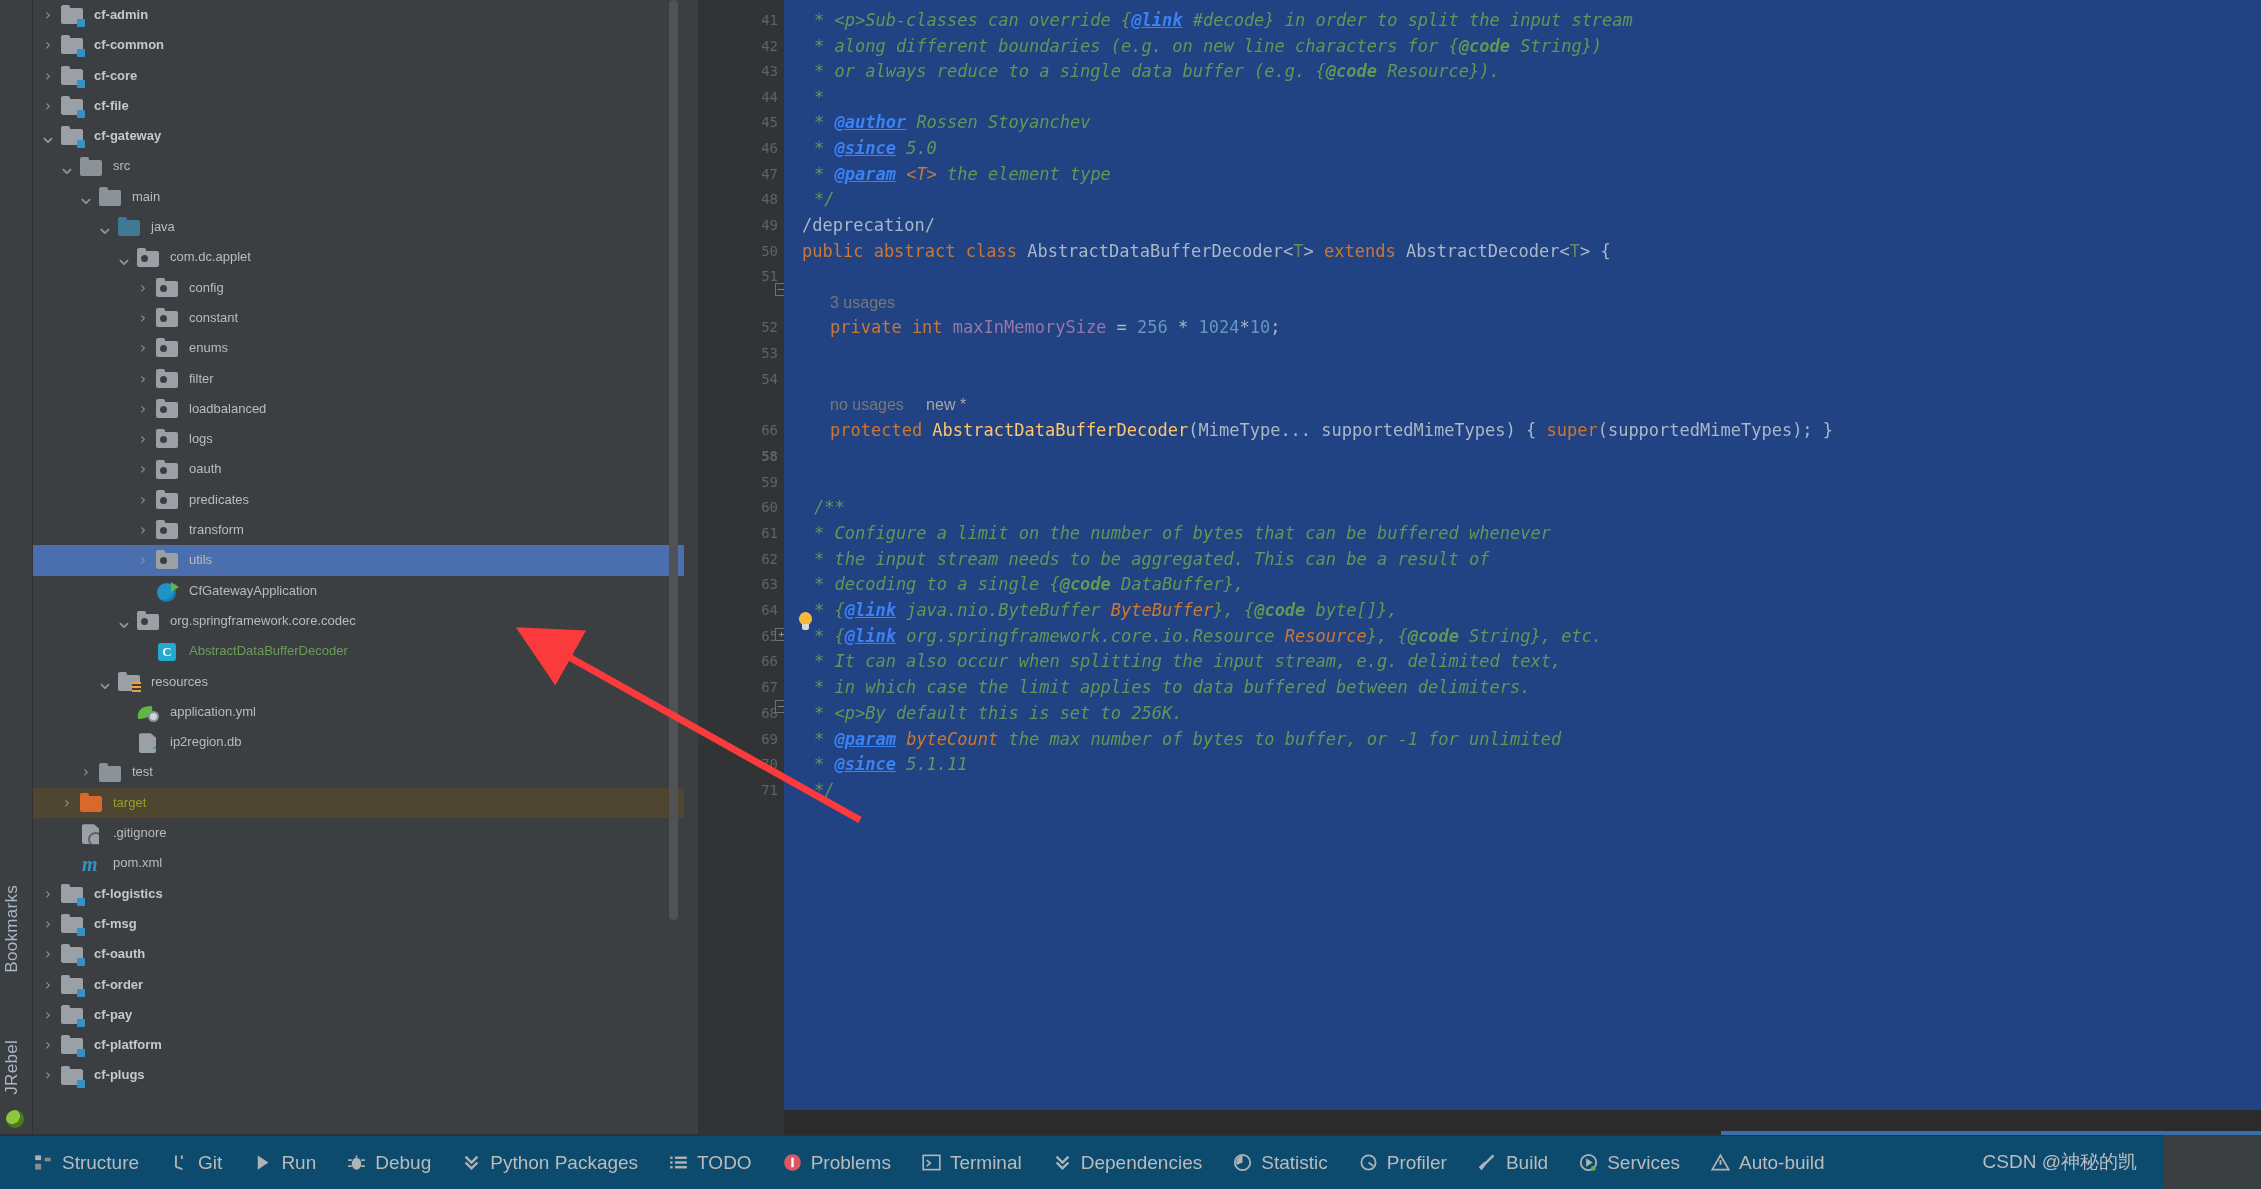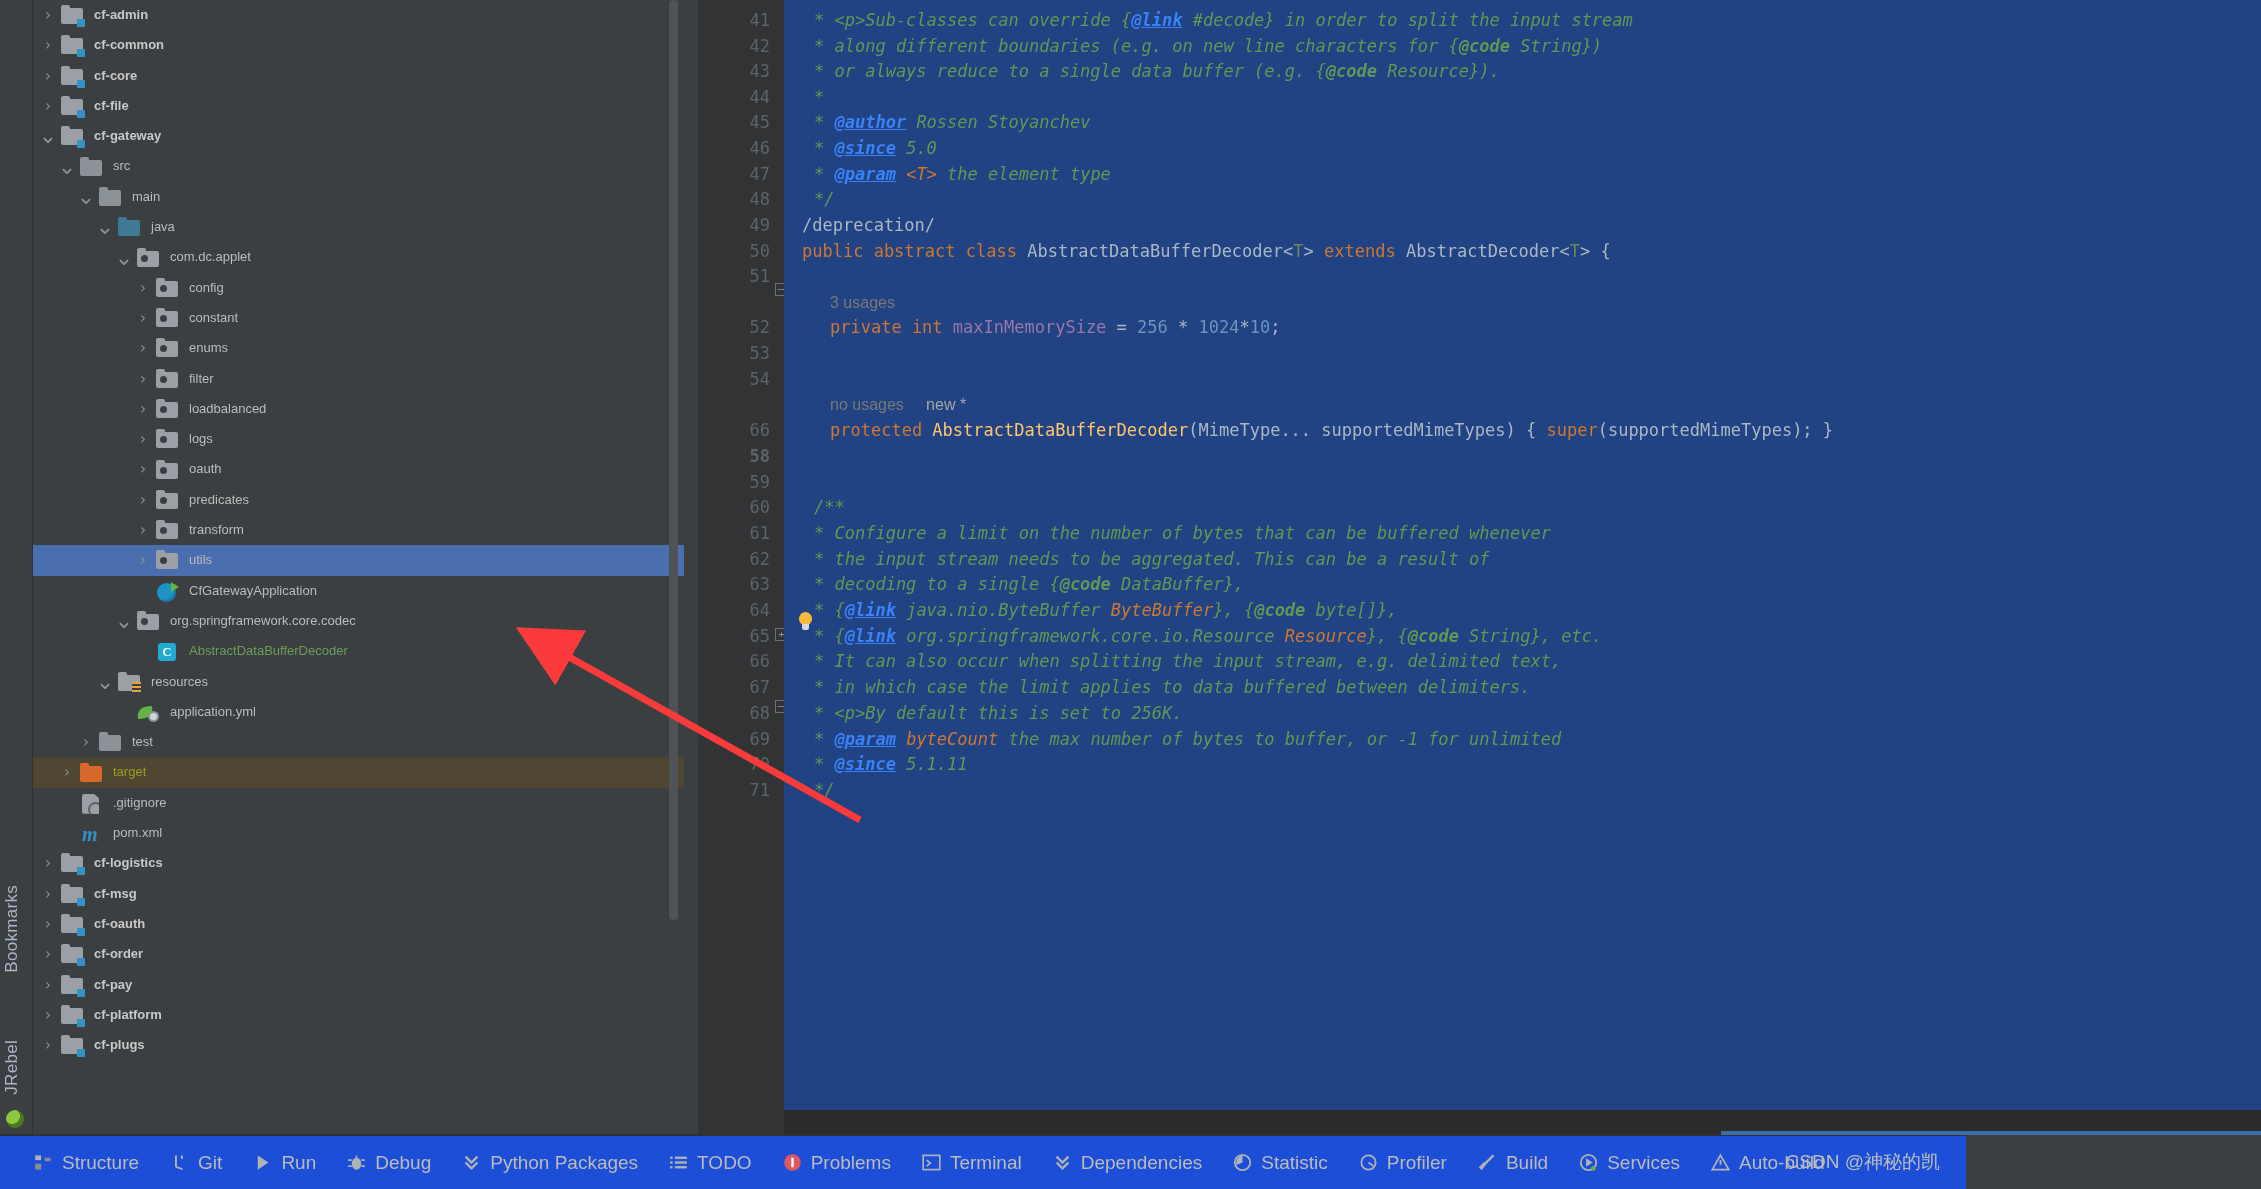--- a/index.html
+++ b/index.html
@@ -173,21 +173,21 @@
     background:#313335;
   }
   .code-area {
     position:absolute; left:100px; top:0; right:0; height:100%;
     background:#2b2b2b;
   }
   .sel-band {
     position:absolute; left:0; top:0; right:0; background:#214283;
   }
   .ln {
-    position:absolute; right:14px; color:#606366; font-size:17px;
+    position:absolute; right:6px; color:#606366; font-size:14px;
     font-family:"DejaVu Sans Mono", monospace; text-align:right;
     height:25.6px; line-height:25.6px;
   }
   .fold {
     position:absolute; right:-4px; width:13px; height:13px;
     border:1px solid #6e7174; color:#8d9296; font-size:11px;
     line-height:11px; text-align:center; background:#313335;
   }
   .code-line {
     position:absolute; left:0; height:25.6px; line-height:25.6px;
@@ -217,22 +217,22 @@
   .bulb .base {
     position:absolute; left:4px; top:12px; width:7px; height:6px;
     background:#d9d9d9; border-radius:0 0 2px 2px;
   }
 
   
   .annot { position:absolute; left:0; top:0; width:2261px; height:1189px; pointer-events:none; }
 
   
   .bottombar {
-    position:absolute; left:0; bottom:0; width:1966px; height:54px;
-    background:#1d4ed8; border-top:1px solid #2f3133;
+    position:absolute; left:0; bottom:0; width:2163px; height:54px;
+    background:#0c4a6e; border-top:1px solid #2f3133;
     display:flex; align-items:center; padding-left:34px;
   }
   .tool-btn {
     display:flex; align-items:center; gap:9px; margin-right:31px;
     color:#bbbbbb; font-size:19px; white-space:nowrap;
   }
   .tbi { width:19px; height:19px; position:relative; flex:0 0 19px; }
   .watermark {
     position:absolute; right:26px; bottom:14px;
     color:#b9bdc0; font-size:19px; font-family:"Liberation Sans", sans-serif;
@@ -420,20 +420,27 @@
         </div>
         <div class="tree-row">
           <span class="arrow none" style="margin-left: 80px;"></span>
           <span class="ico">
             <span class="i-yml">
               <span class="leaf"></span>
               <span class="badge"></span>
             </span>
           </span>
           <span class="label ">application.yml</span>
+        </div>
+        <div class="tree-row">
+          <span class="arrow none" style="margin-left: 80px;"></span>
+          <span class="ico">
+            <span class="i-unknown"></span>
+          </span>
+          <span class="label ">ip2region.db</span>
         </div>
         <div class="tree-row">
           <span class="arrow" style="margin-left: 42px;">›</span>
           <span class="ico">
             <span class="f-plain"></span>
           </span>
           <span class="label ">test</span>
         </div>
         <div class="tree-row hover-target">
           <span class="arrow" style="margin-left: 23px;">›</span>

